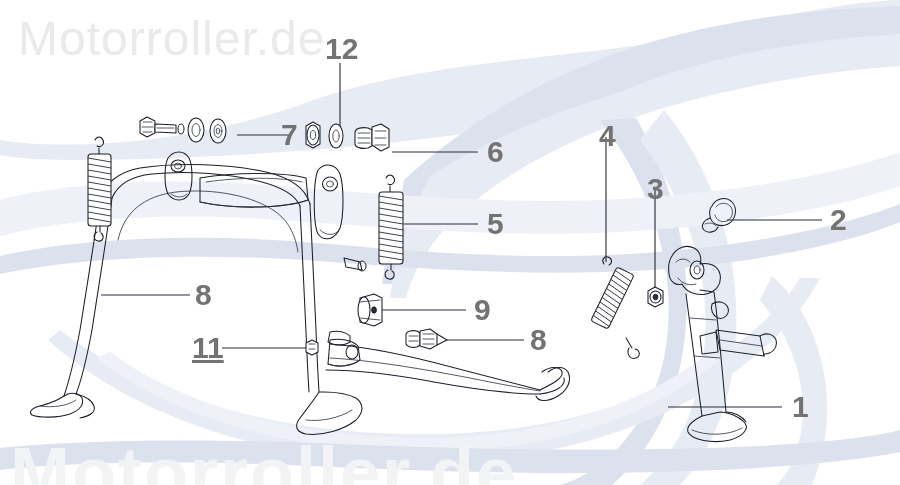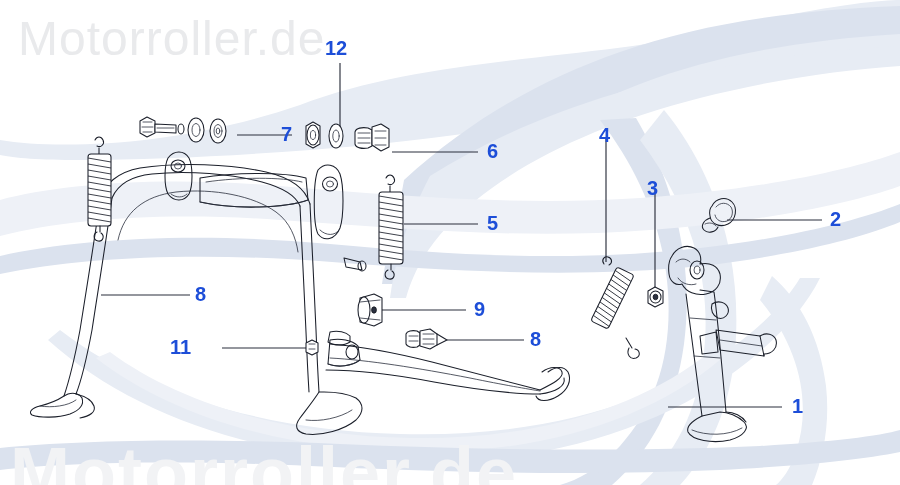--- a/index.html
+++ b/index.html
@@ -20,23 +20,23 @@
   }
   #wm-bottom{
     position:absolute;z-index:2;left:10px;top:432px;
     font-size:72px;font-weight:bold;letter-spacing:2px;
     color:#f2f3f5;font-family:"Liberation Sans", sans-serif;
     white-space:nowrap;user-select:none;
   }
   #leader-svg{z-index:3;}
   #parts-svg{z-index:4;}
   .callout{
-    position:absolute;z-index:6;color:#1d4ed8;
+    position:absolute;z-index:6;color:#737373;
     font-family:"Liberation Sans", sans-serif;
-    font-weight:bold;font-size:20px;line-height:27px;
+    font-weight:bold;font-size:30px;line-height:27px;
     white-space:nowrap;user-select:none;
   }
   .pt{fill:none;stroke:#1b1f2a;stroke-width:1.05;
       stroke-linecap:round;stroke-linejoin:round;}
   .pt-thin{fill:none;stroke:#2a2f3c;stroke-width:0.8;
       stroke-linecap:round;stroke-linejoin:round;}
   .pt-fillw{fill:#ffffff;stroke:#1b1f2a;stroke-width:1.05;
       stroke-linejoin:round;stroke-linecap:round;}
   .pt-dark{fill:#2b3040;stroke:#12151c;stroke-width:0.8;}
   .leader{stroke:#2a2f3c;stroke-width:1.15;fill:none;}
@@ -322,16 +322,16 @@
   <div class="callout" style="left: 792px; top: 393px;">1</div>
   <div class="callout" style="left: 830px; top: 206px;">2</div>
   <div class="callout" style="left: 647px; top: 175px;">3</div>
   <div class="callout" style="left: 599px; top: 122px;">4</div>
   <div class="callout" style="left: 487px; top: 210px;">5</div>
   <div class="callout" style="left: 487px; top: 138px;">6</div>
   <div class="callout" style="left: 281px; top: 121px;">7</div>
   <div class="callout" style="left: 195px; top: 281px;">8</div>
   <div class="callout" style="left: 474px; top: 296px;">9</div>
   <div class="callout" style="left: 530px; top: 326px;">8</div>
-  <div class="callout" style="left: 170px; top: 334px;">11</div>
+  <div class="callout" style="left: 192px; top: 334px; text-decoration: underline;">11</div>
   <div class="callout" style="left: 325px; top: 35px;">12</div>
 
 </div>
 
 </body></html>

